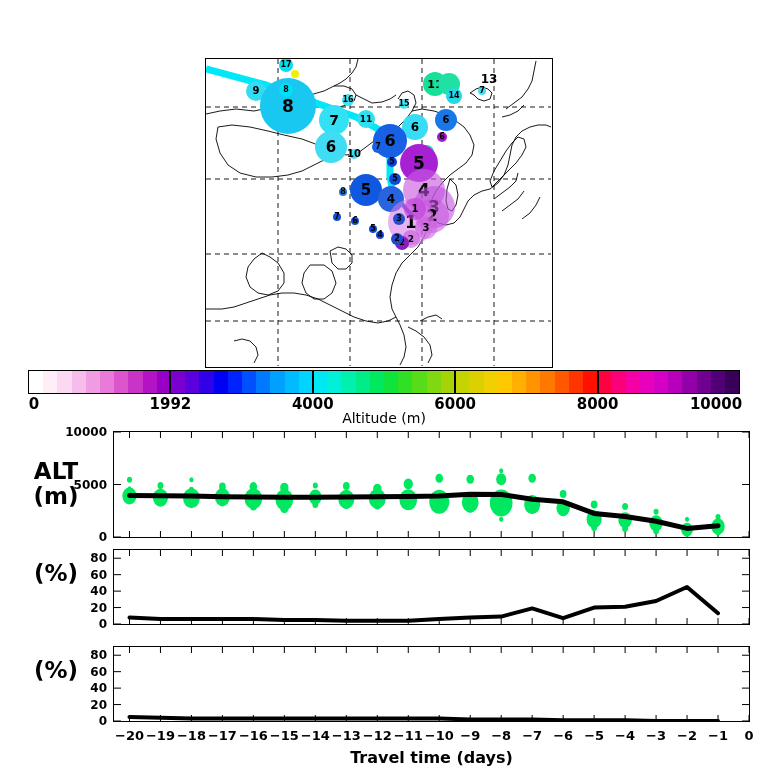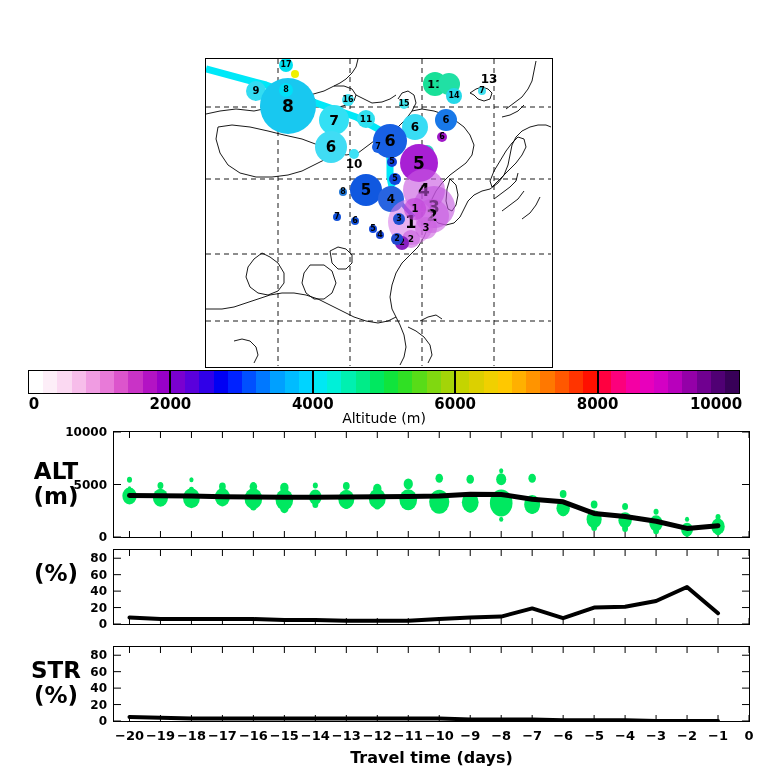--- a/index.html
+++ b/index.html
@@ -98,21 +98,21 @@
       <div class="mklab" style="left: 142px; top: 41px; font-size: 8px; color: rgb(0, 0, 0);">16</div>
       <div class="mk" style="left: 128px; top: 61px; width: 30px; height: 30px; background: rgb(51, 224, 244);"></div>
       <div class="mklab" style="left: 128px; top: 61px; font-size: 14px; color: rgb(0, 0, 0);">7</div>
       <div class="mk" style="left: 160px; top: 60px; width: 18px; height: 18px; background: rgb(48, 224, 240);"></div>
       <div class="mklab" style="left: 160px; top: 60px; font-size: 9px; color: rgb(0, 0, 0);">11</div>
       <div class="mk" style="left: 198px; top: 45px; width: 10px; height: 10px; background: rgb(68, 232, 240);"></div>
       <div class="mklab" style="left: 198px; top: 45px; font-size: 8px; color: rgb(0, 0, 0);">15</div>
       <div class="mk" style="left: 125px; top: 88px; width: 32px; height: 32px; background: rgb(64, 220, 244);"></div>
       <div class="mklab" style="left: 125px; top: 88px; font-size: 15px; color: rgb(0, 0, 0);">6</div>
       <div class="mk" style="left: 148px; top: 95px; width: 10px; height: 10px; background: rgb(60, 224, 244);"></div>
-      <div class="mklab" style="left: 148px; top: 105px; font-size: 12px; color: rgb(0, 0, 0);">10</div>
+      <div class="mklab" style="left: 148px; top: 95px; font-size: 10px; color: rgb(0, 0, 0);">10</div>
       <div class="mk" style="left: 229px; top: 25px; width: 24px; height: 24px; background: rgb(24, 224, 152);"></div>
       <div class="mklab" style="left: 229px; top: 25px; font-size: 11px; color: rgb(0, 0, 0);">11</div>
       <div class="mk" style="left: 243px; top: 25px; width: 22px; height: 22px; background: rgb(32, 224, 164);"></div>
       <div class="mklab" style="left: 243px; top: 20px; font-size: 12px; color: rgb(0, 0, 0); margin-left: 40px;">13</div>
       <div class="mk" style="left: 248px; top: 37px; width: 16px; height: 16px; background: rgb(36, 216, 232);"></div>
       <div class="mklab" style="left: 248px; top: 37px; font-size: 8px; color: rgb(0, 0, 0);">14</div>
       <div class="mk" style="left: 276px; top: 32px; width: 8px; height: 8px; background: rgb(64, 224, 240);"></div>
       <div class="mklab" style="left: 276px; top: 32px; font-size: 8px; color: rgb(0, 0, 0);">7</div>
       <div class="mk" style="left: 209px; top: 68px; width: 26px; height: 26px; background: rgb(56, 220, 244);"></div>
       <div class="mklab" style="left: 209px; top: 68px; font-size: 12px; color: rgb(0, 0, 0);">6</div>
@@ -222,37 +222,36 @@
     <span style="background: rgb(56, 0, 88);"></span>
   </div>
 <div id="cbar-seps">
     <div class="cb-sep" style="left: 169.4px;"></div>
     <div class="cb-sep" style="left: 311.8px;"></div>
     <div class="cb-sep" style="left: 454.2px;"></div>
     <div class="cb-sep" style="left: 596.6px;"></div>
   </div>
 <div id="cbar-ticks">
     <div class="cb-tick" style="left: 34px;">0</div>
-    <div class="cb-tick" style="left: 170.4px;">2000</div>
+    <div class="cb-tick" style="left: 170.4px;">1992</div>
     <div class="cb-tick" style="left: 312.8px;">4000</div>
     <div class="cb-tick" style="left: 455.2px;">6000</div>
     <div class="cb-tick" style="left: 597.6px;">8000</div>
     <div class="cb-tick" style="left: 716px;">10000</div>
   </div>
 <div id="cbar-title">Altitude (m)</div>
 
 <div class="rowlab" id="lab-alt" style="top: 458.5px;">
     <div>ALT</div>
     <div>(m)</div>
   </div>
 <div class="rowlab" id="lab-abl" style="top: 561px;">
     <div>(%)</div>
   </div>
 <div class="rowlab" id="lab-str" style="top: 658px;">
-    <div>STR</div>
     <div>(%)</div>
   </div>
 
 <div class="panel" id="panel-alt" style="top: 431px; height: 107px;">
     <svg width="635" height="105">
       <line x1="15.487804878048781" x2="15.487804878048781" y1="0" y2="6" stroke="#000" stroke-width="1"></line>
       <line x1="15.487804878048781" x2="15.487804878048781" y1="105" y2="99" stroke="#000" stroke-width="1"></line>
       <line x1="46.46341463414634" x2="46.46341463414634" y1="0" y2="6" stroke="#000" stroke-width="1"></line>
       <line x1="46.46341463414634" x2="46.46341463414634" y1="105" y2="99" stroke="#000" stroke-width="1"></line>
       <line x1="77.4390243902439" x2="77.4390243902439" y1="0" y2="6" stroke="#000" stroke-width="1"></line>

